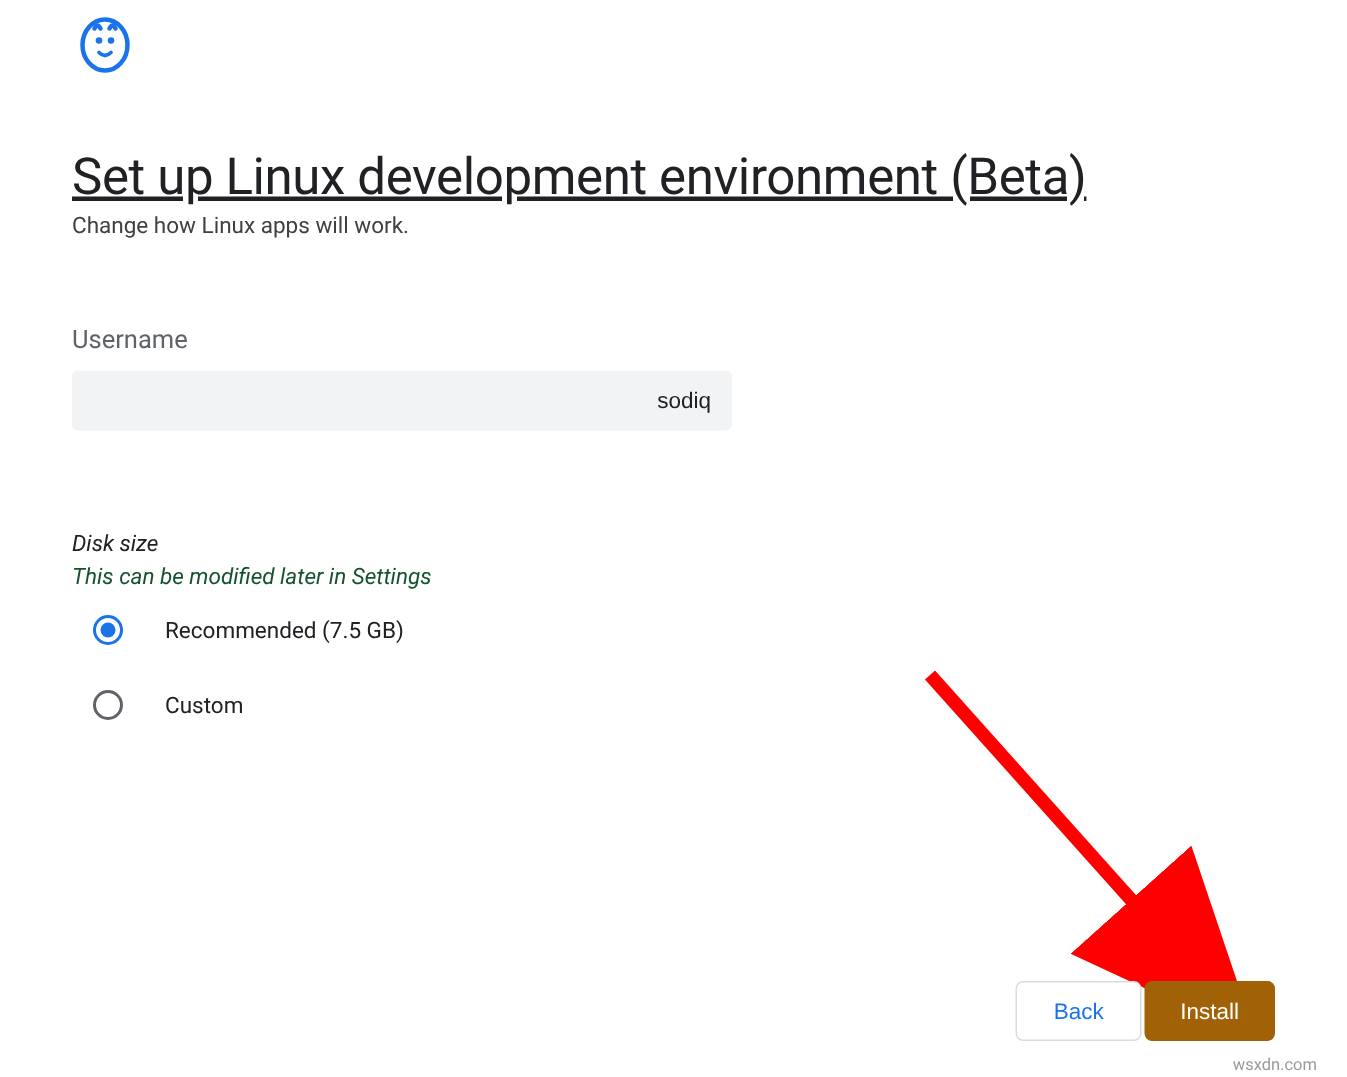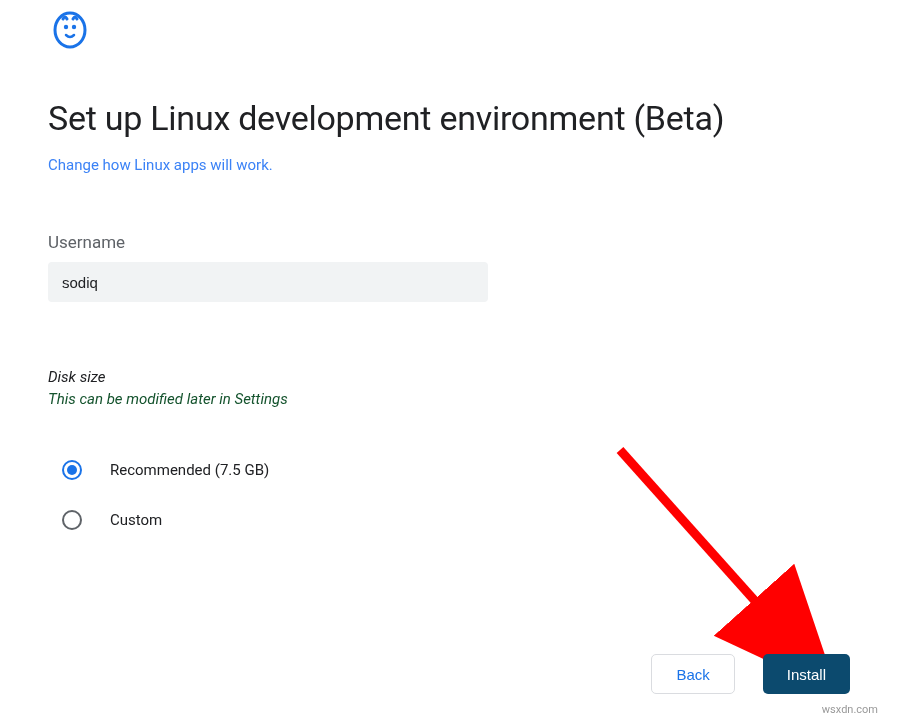--- a/index.html
+++ b/index.html
@@ -22,62 +22,64 @@
       width: 36px;
       height: 40px;
       margin-bottom: 48px;
       margin-left: 4px;
     }
     .page-title {
       font-size: 34px;
       font-weight: 400;
       color: #202124;
       letter-spacing: -0.25px;
+      text-decoration: underline;
     }
     .page-subtitle {
       font-size: 15px;
-      color: #3b82f6;
-      margin-top: 18px;
+      color: #404040;
+      margin-top: 3px;
     }
     .form-section {
       margin-top: 58px;
     }
     .field-label {
       font-size: 17px;
       color: #5f6368;
       display: block;
       margin-bottom: 10px;
     }
     .text-input {
       width: 440px;
       height: 40px;
       background: #f1f3f4;
       border: none;
       border-radius: 4px;
       padding: 0 14px;
       font-size: 15px;
       color: #202124;
       outline: none;
+      text-align: right;
     }
     .disk-size-section {
       margin-top: 66px;
     }
     .section-heading {
       font-size: 15px;
       color: #202124;
       font-style: italic;
     }
     .section-subtext {
       font-size: 15px;
       color: #14532d;
       margin-top: 4px;
       font-style: italic;
     }
     .radio-group {
-      margin-top: 52px;
+      margin-top: 17px;
     }
     .radio-row {
       display: flex;
       align-items: center;
       margin-bottom: 30px;
       padding-left: 14px;
     }
     .radio-outer {
       width: 20px;
       height: 20px;
@@ -100,41 +102,41 @@
     }
     .radio-label {
       font-size: 15px;
       color: #202124;
     }
     .footer-buttons {
       position: absolute;
       bottom: 24px;
       right: 48px;
       display: flex;
-      gap: 28px;
+      gap: 2px;
       align-items: center;
     }
     .btn {
       height: 40px;
       padding: 0 24px;
       border-radius: 5px;
       font-size: 15px;
       font-weight: 500;
       cursor: pointer;
       display: flex;
       align-items: center;
       justify-content: center;
     }
     .btn-back {
       background: #fff;
       border: 1px solid #dadce0;
       color: #1a73e8;
     }
     .btn-install {
-      background: #0c4a6e;
+      background: #a16207;
       border: none;
       color: #fff;
     }
     .attribution {
       position: absolute;
       bottom: 2px;
       right: 20px;
       font-size: 11px;
       color: #999;
     }

